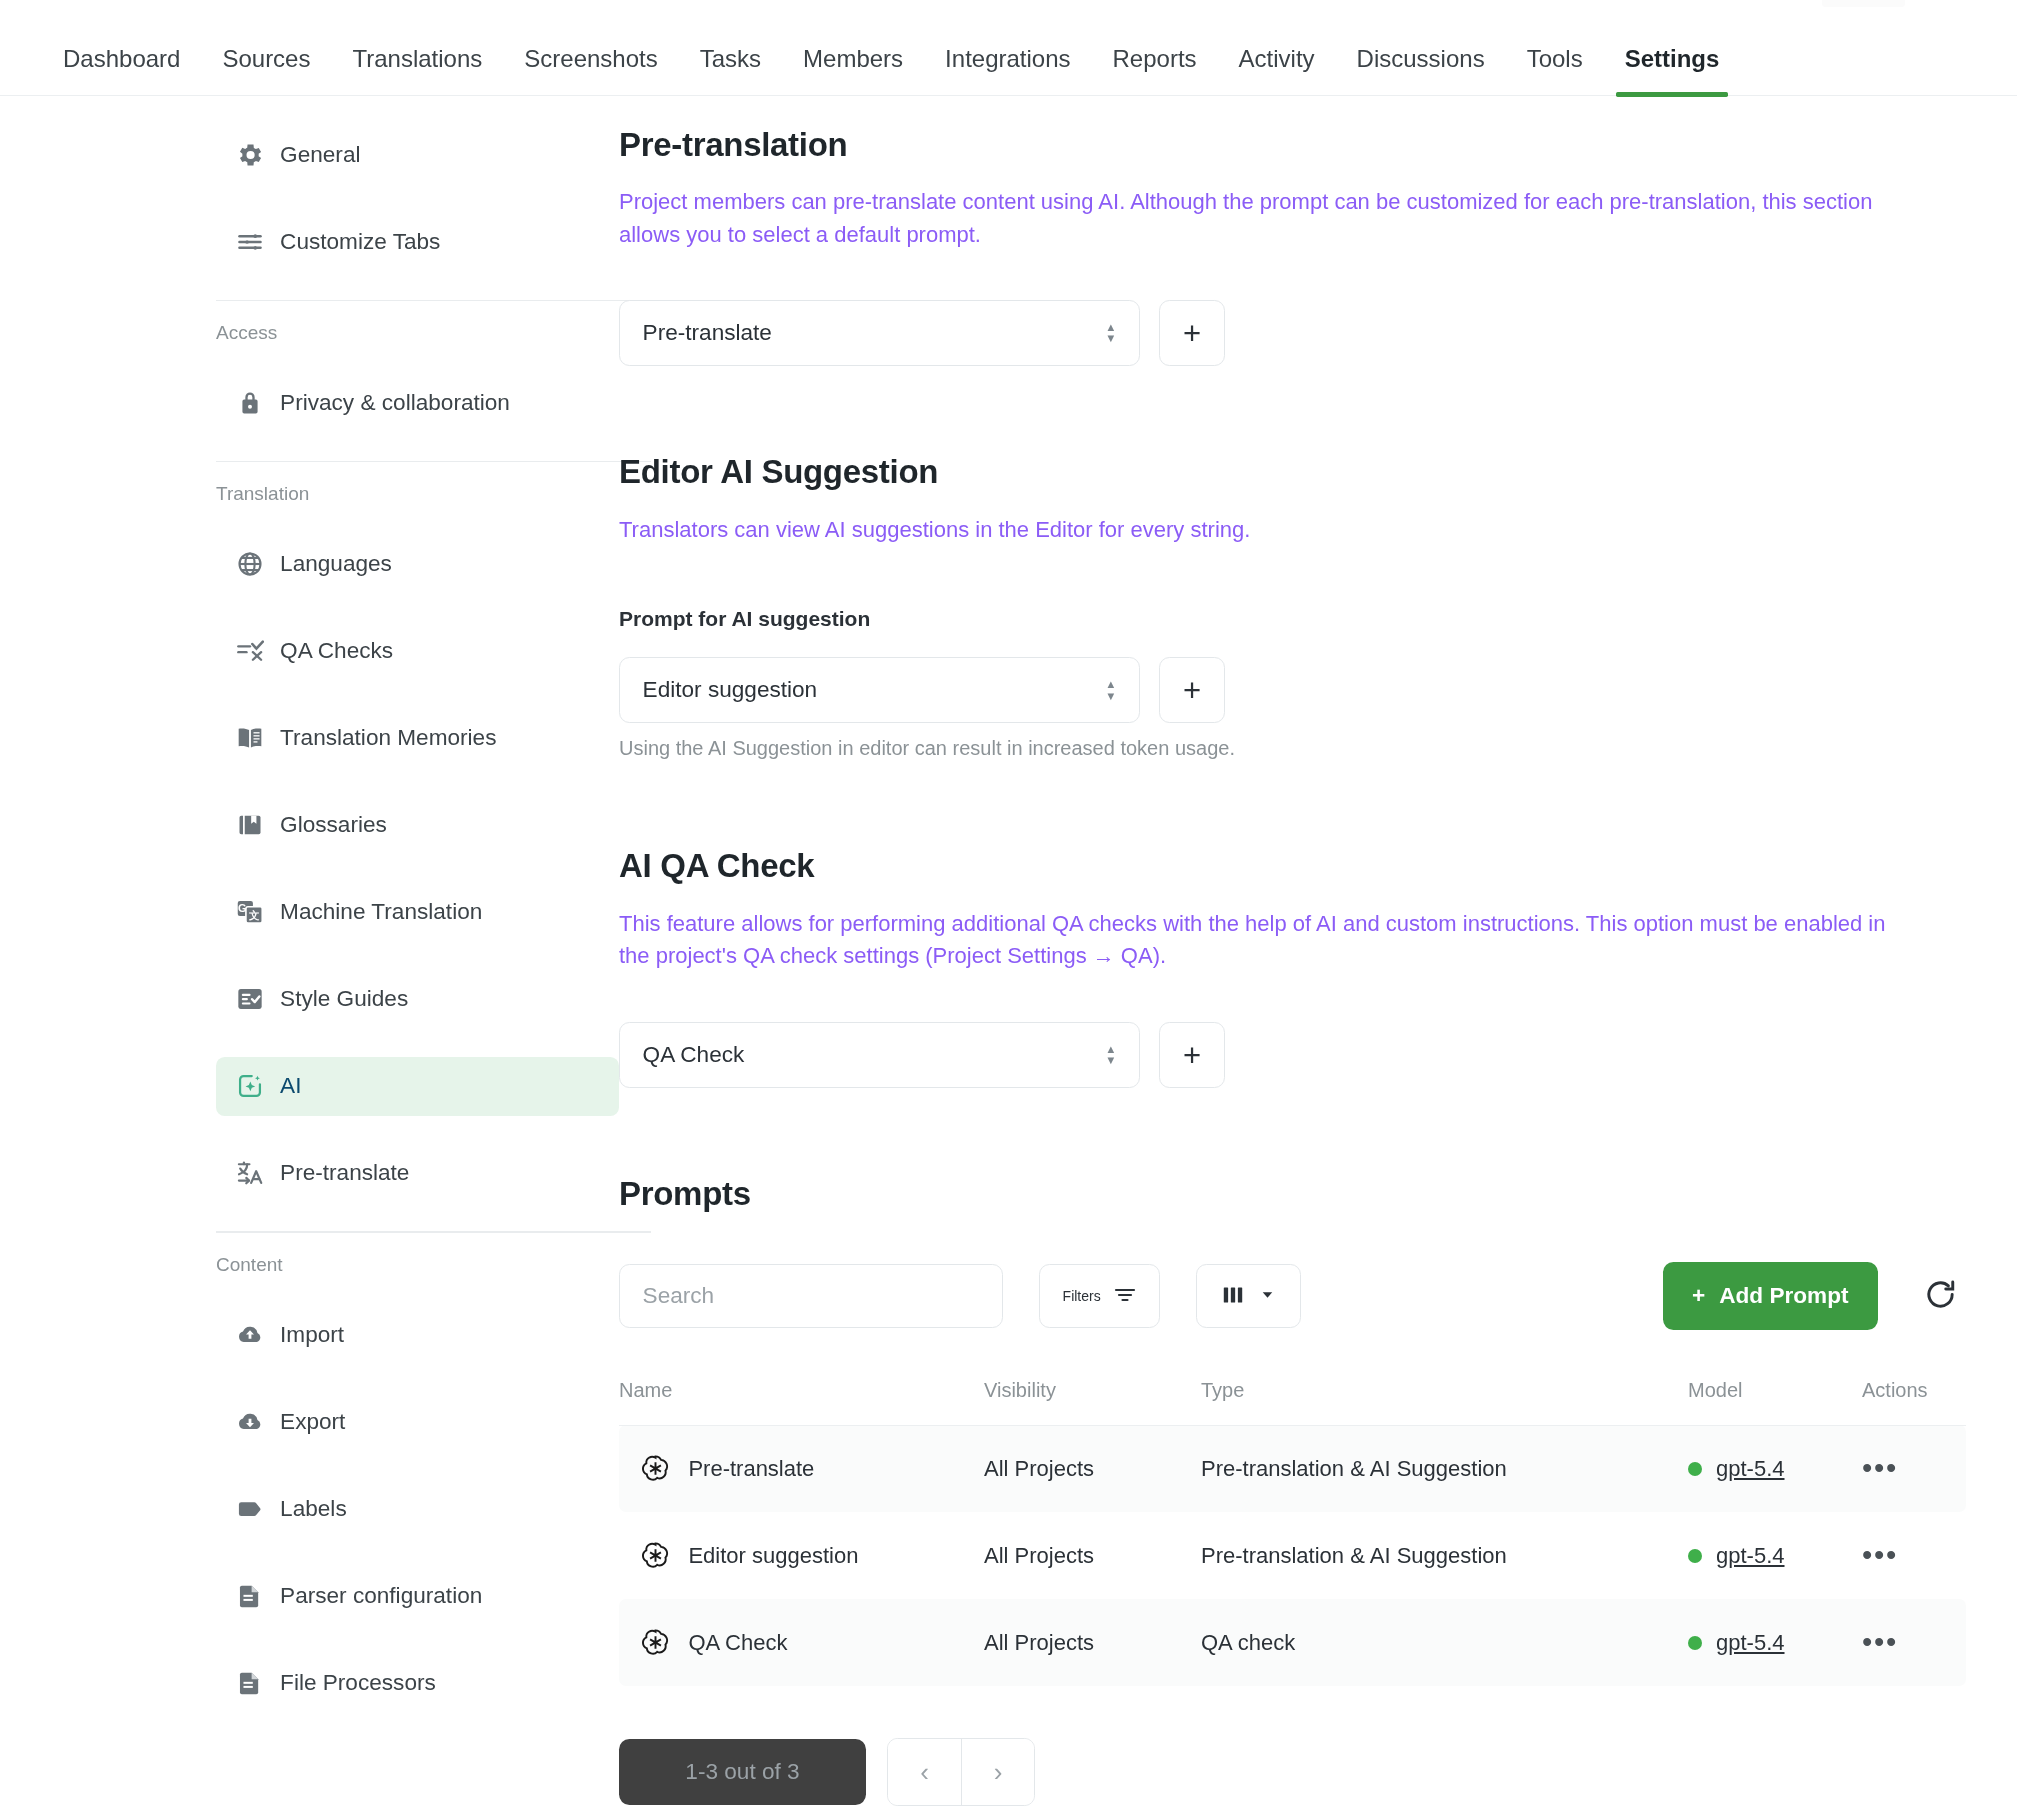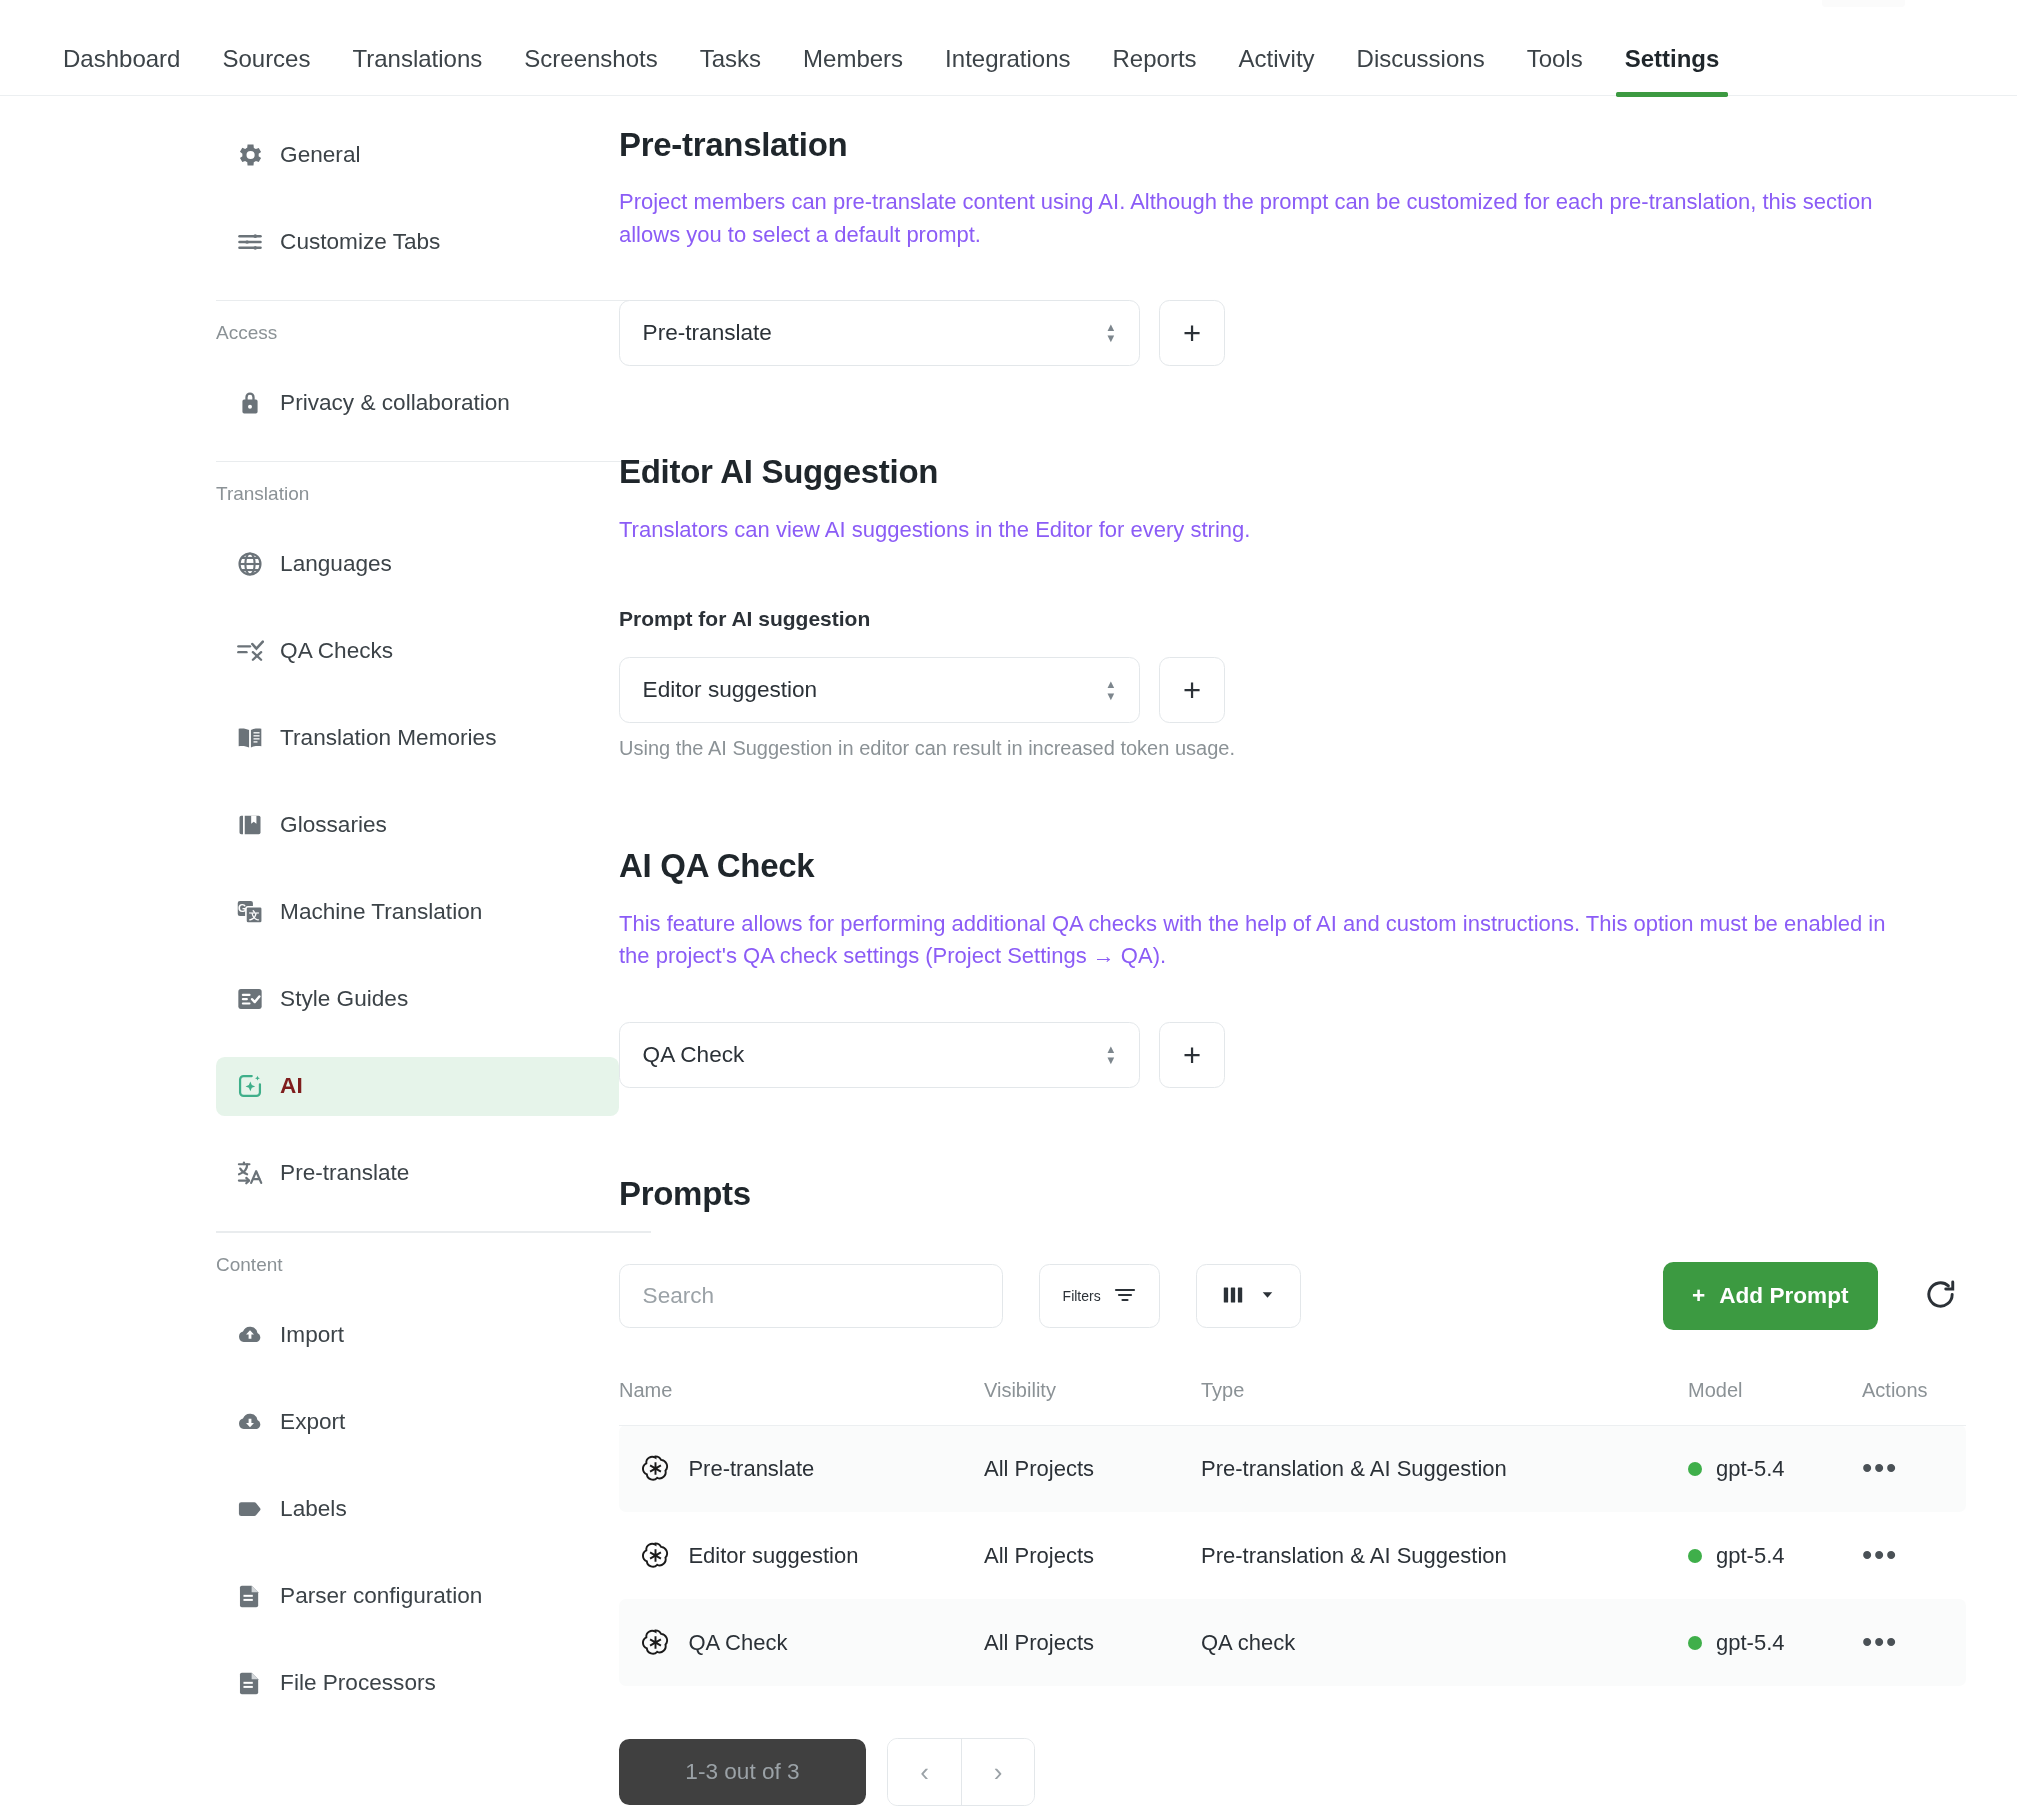--- a/index.html
+++ b/index.html
@@ -64,21 +64,21 @@
   }
   .side-item:last-child { margin-bottom: 0; }
   .side-item .ico {
     width: 29.5px; height: 29.5px;
     display: flex; align-items: center; justify-content: center;
     flex: 0 0 29.5px;
   }
   .side-item .ico svg { width: 28px; height: 28px; display: block; }
   .side-label { font-size: 22.6px; color: #3c4348; white-space: nowrap; }
   .side-item.active { background: #e6f4ea; }
-  .side-item.active .side-label { color: #7f1d1d; font-weight: bold; }
+  .side-item.active .side-label { color: #0c4a6e; }
   .side-divider { height: 1.7px; background: #e9ecee; margin: 19px 0 21px 0; width: 435px; }
   .side-group-title {
     font-size: 19px; color: #8b9296;
     margin: 0 0 29.5px 0; padding-left: 0px;
   }
 
   
   .main { flex: 1; padding-right: 52px; }
   .section-title {
     font-size: 33px; font-weight: bold; color: #1f262b;
@@ -164,21 +164,21 @@
   }
   .tbl td {
     font-size: 22px; color: #2b3137;
     height: 87px; vertical-align: middle;
   }
   .tbl tbody tr.alt td { background: #fafbfb; }
   .tbl tbody tr td:first-child { border-radius: 7px 0 0 7px; padding-left: 21px; }
   .tbl tbody tr td:last-child { border-radius: 0 7px 7px 0; }
   .name-cell { display: flex; align-items: center; gap: 17.4px; }
   .oai-logo { width: 31px; height: 31px; flex: 0 0 31px; }
-  .model-cell { display: flex; align-items: center; gap: 14px; }
+  .model-cell { display: flex; align-items: center; gap: 14px; text-decoration: underline; }
   .dot { width: 14px; height: 14px; border-radius: 50%; background: #3faf4a; flex: 0 0 14px; }
   .dots-btn {
     background: none; border: none; cursor: pointer;
     font-size: 29.5px; color: #4a5156; letter-spacing: 1.7px;
     line-height: 1; padding: 0;
   }
 
   
   .pagination { display: flex; align-items: center; gap: 21px; margin-top: 52px; }
   .page-count {

